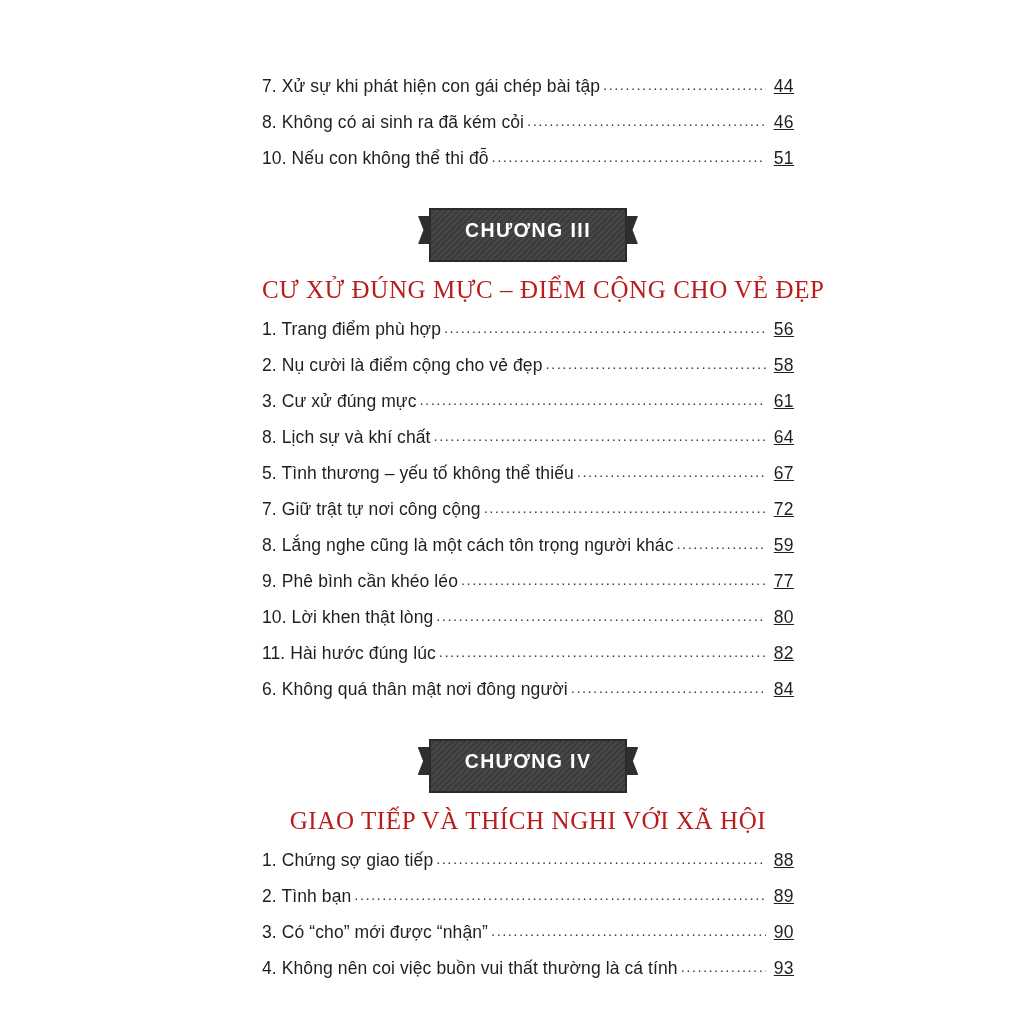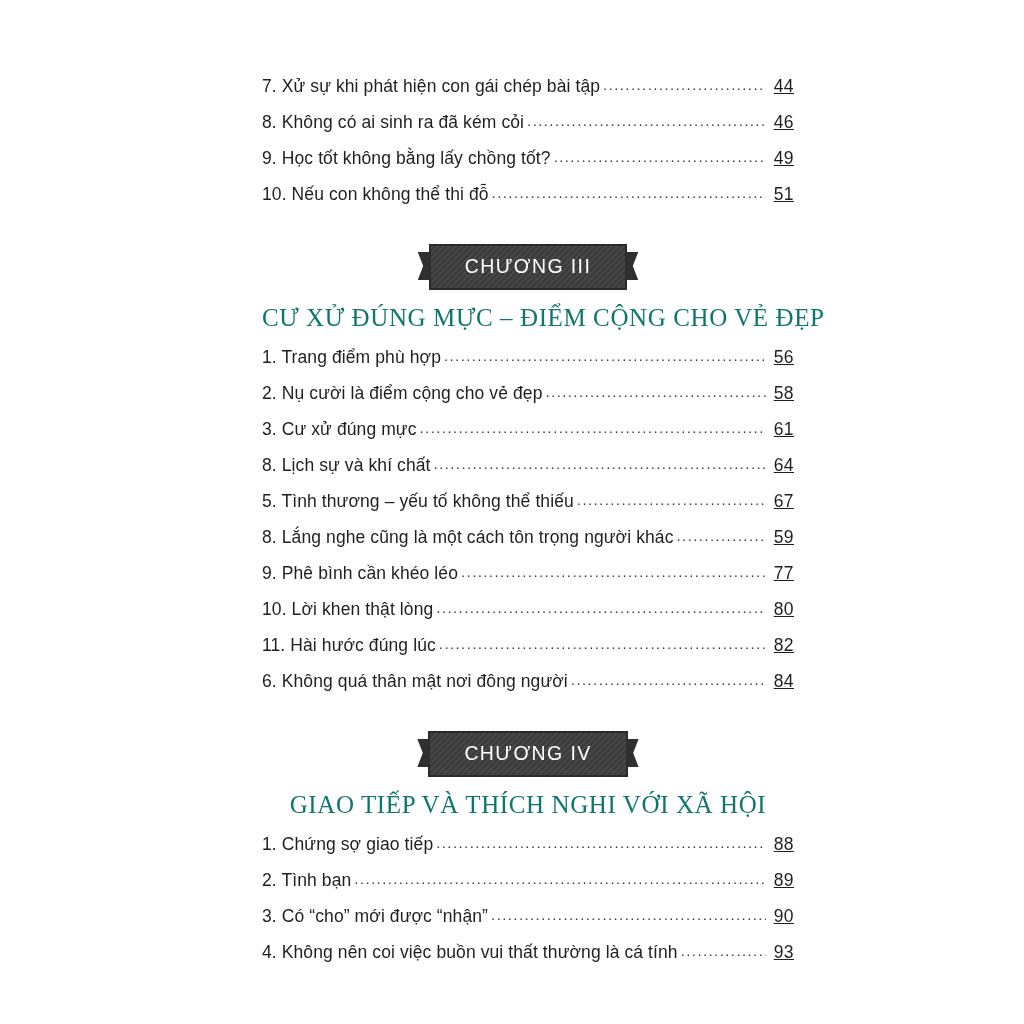--- a/index.html
+++ b/index.html
@@ -70,24 +70,24 @@
   }
   .chapter-banner {
     position: relative;
     display: inline-flex;
     align-items: flex-start;
     justify-content: center;
     background: #3b3b3b;
     background-image: linear-gradient(135deg, rgba(255,255,255,0.06) 25%, transparent 25%, transparent 50%, rgba(255,255,255,0.06) 50%, rgba(255,255,255,0.06) 75%, transparent 75%);
     background-size: 6px 6px;
     color: #ffffff;
-    padding: 9px 34px 10px 34px;
+    padding: 9px 34px 18px 34px;
     border: 2px solid #2a2a2a;
     font-size: 19.5px;
-    font-weight: normal;
+    font-weight: bold;
     letter-spacing: 1.4px;
   }
   .chapter-banner .tail-left,
   .chapter-banner .tail-right {
     position: absolute;
     top: 6px;
     width: 12px;
     height: 28px;
     background: #2f2f2f;
   }
@@ -97,21 +97,21 @@
   }
   .chapter-banner .tail-right {
     right: -13px;
     clip-path: polygon(0 0, 100% 0, 55% 50%, 100% 100%, 0 100%);
   }
   .chapter-title {
     text-align: center;
     font-family: "Liberation Serif", serif;
     font-size: 25px;
     letter-spacing: 0.6px;
-    color: #0f766e;
+    color: #b91c1c;
     margin: 14px 0 17px 0;
     white-space: nowrap;
   }
   .gap-before-chapter { height: 22px; }
 </style>
 </head>
 <body>
 
 <div class="page">
 
@@ -120,25 +120,20 @@
       <span class="label">7. Xử sự khi phát hiện con gái chép bài tập</span>
       <span class="dots"></span>
       <span class="page-num">44</span>
     </li>
     <li class="toc-entry">
       <span class="label">8. Không có ai sinh ra đã kém cỏi</span>
       <span class="dots"></span>
       <span class="page-num">46</span>
     </li>
     <li class="toc-entry">
-      <span class="label">9. Học tốt không bằng lấy chồng tốt?</span>
-      <span class="dots"></span>
-      <span class="page-num">49</span>
-    </li>
-    <li class="toc-entry">
       <span class="label">10. Nếu con không thể thi đỗ</span>
       <span class="dots"></span>
       <span class="page-num">51</span>
     </li>
   </ul>
 
   <div class="gap-before-chapter"></div>
 
   <div class="chapter-block">
     <div class="chapter-banner-wrap">
@@ -170,20 +165,25 @@
         <span class="label">8. Lịch sự và khí chất</span>
         <span class="dots"></span>
         <span class="page-num">64</span>
       </li>
       <li class="toc-entry">
         <span class="label">5. Tình thương – yếu tố không thể thiếu</span>
         <span class="dots"></span>
         <span class="page-num">67</span>
       </li>
       <li class="toc-entry">
+        <span class="label">7. Giữ trật tự nơi công cộng</span>
+        <span class="dots"></span>
+        <span class="page-num">72</span>
+      </li>
+      <li class="toc-entry">
         <span class="label">8. Lắng nghe cũng là một cách tôn trọng người khác</span>
         <span class="dots"></span>
         <span class="page-num">59</span>
       </li>
       <li class="toc-entry">
         <span class="label">9. Phê bình cần khéo léo</span>
         <span class="dots"></span>
         <span class="page-num">77</span>
       </li>
       <li class="toc-entry">

